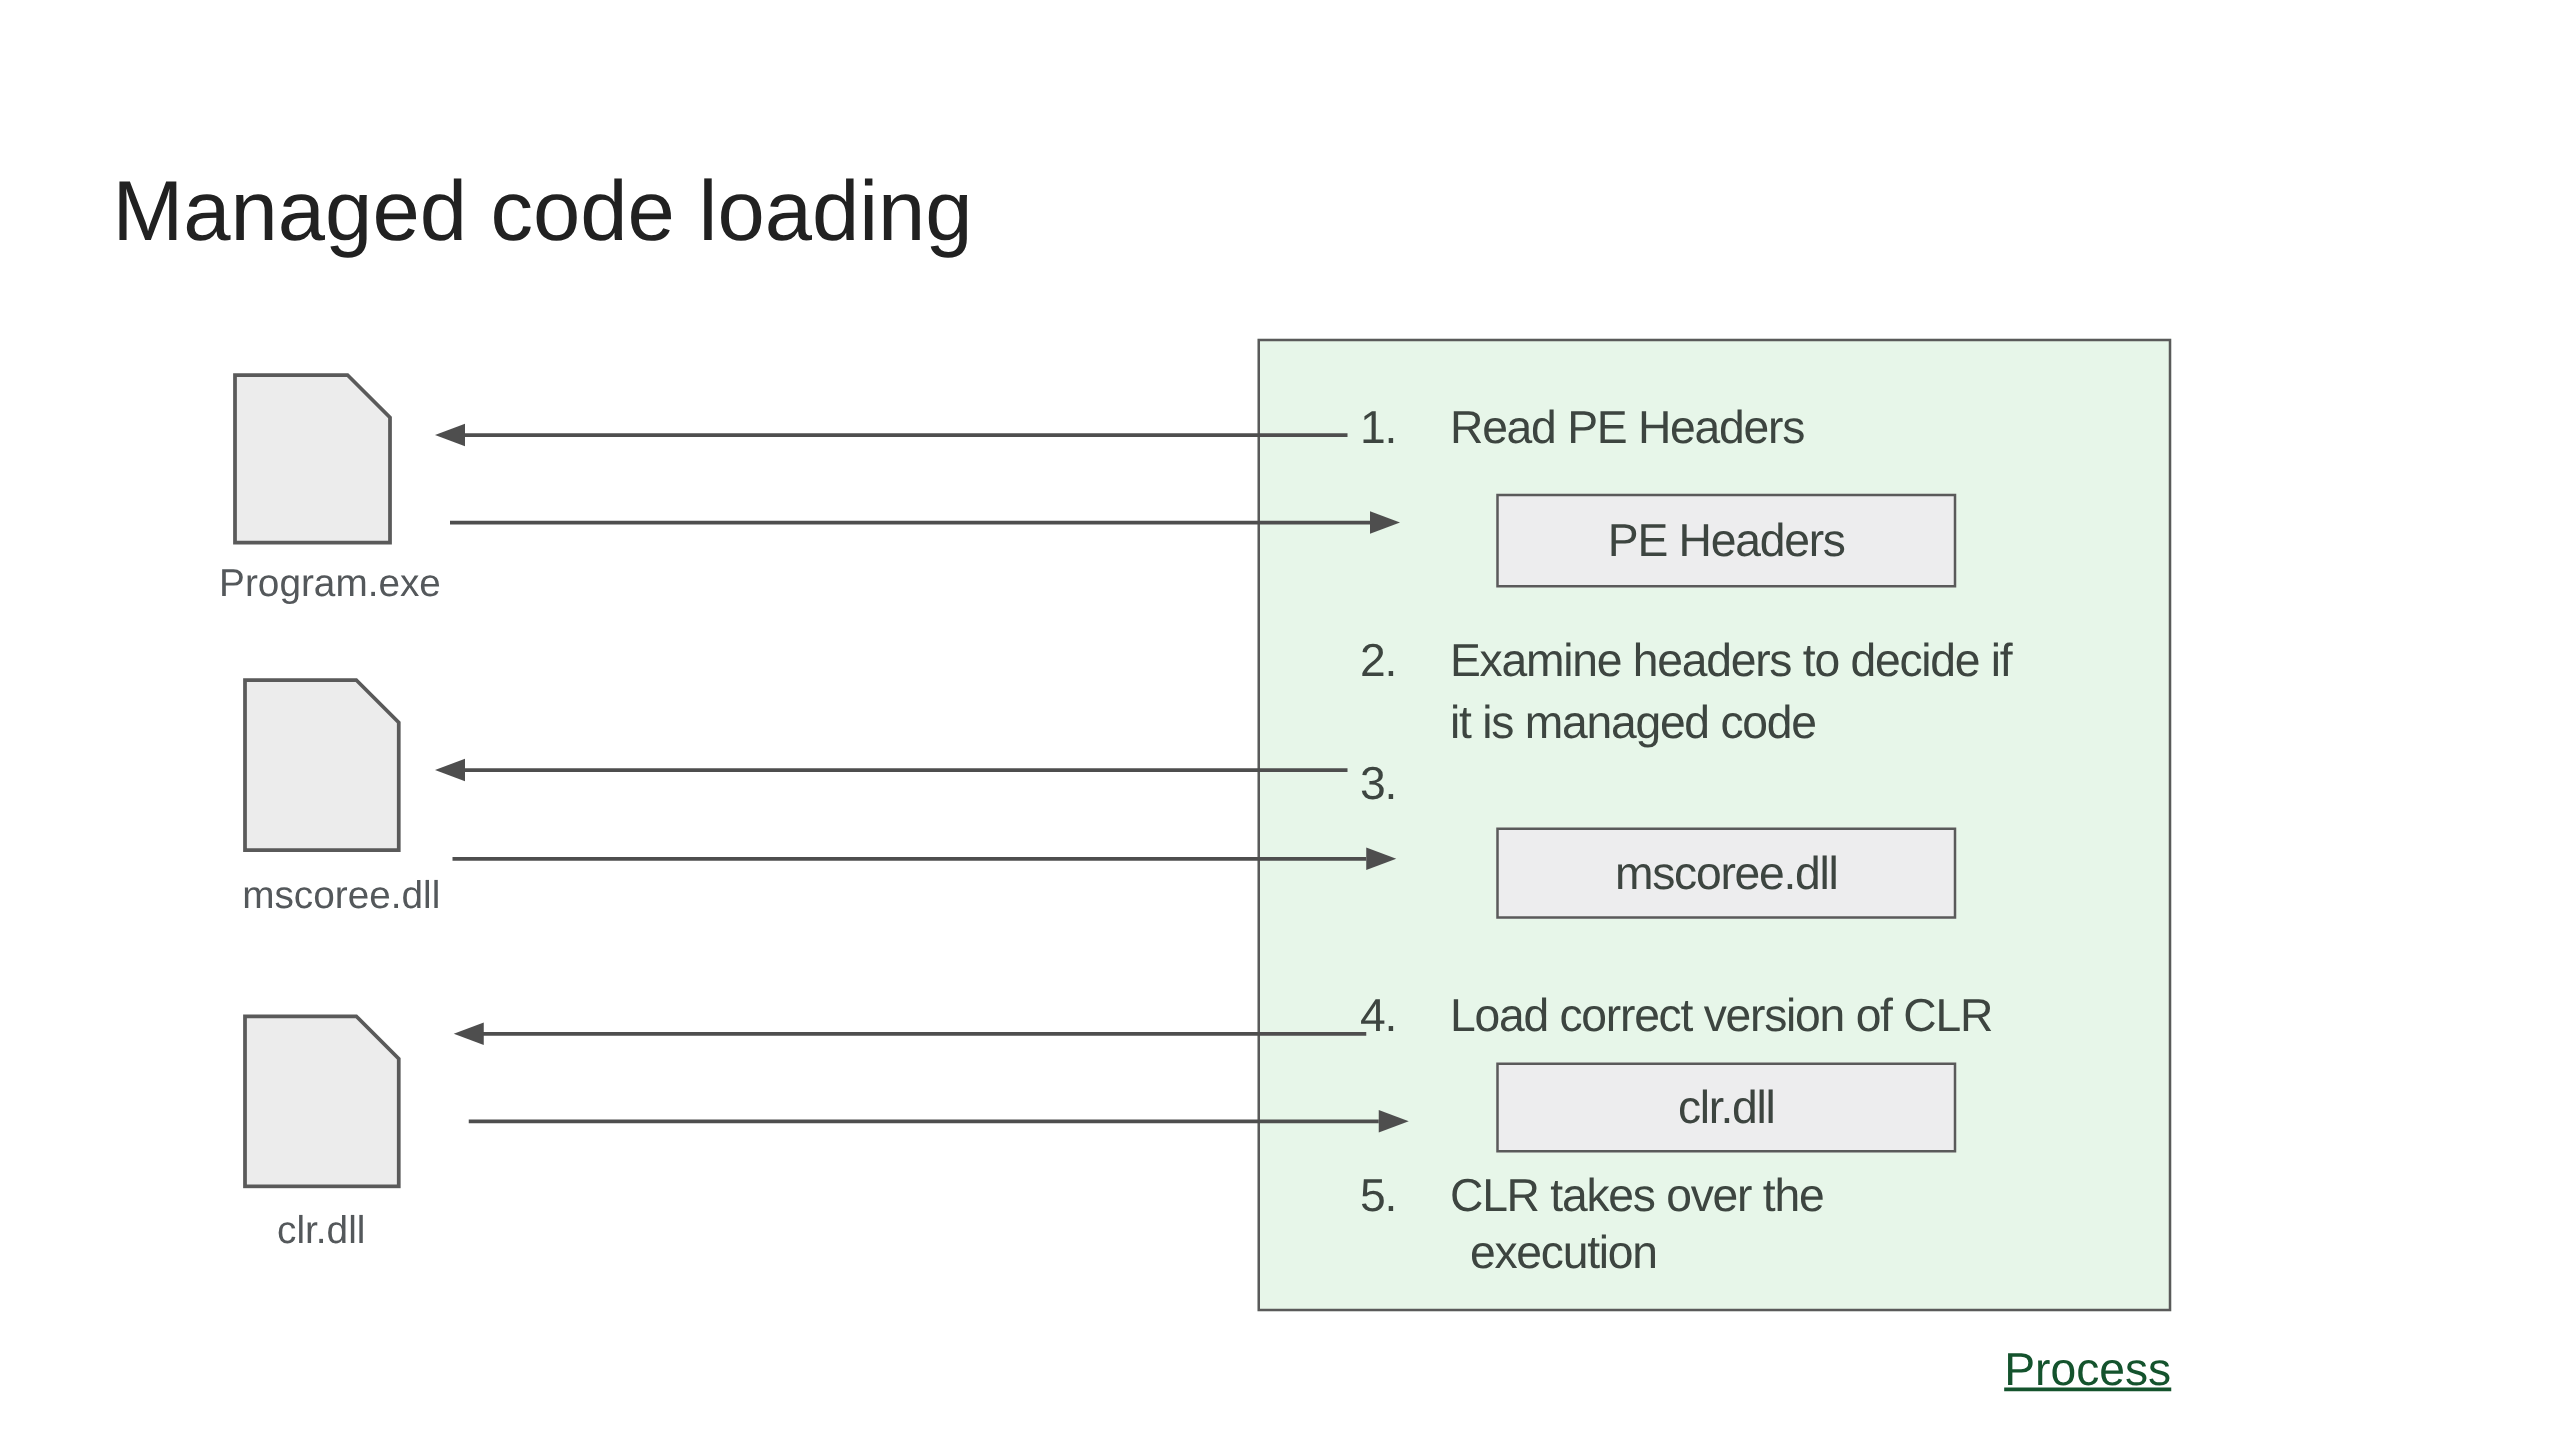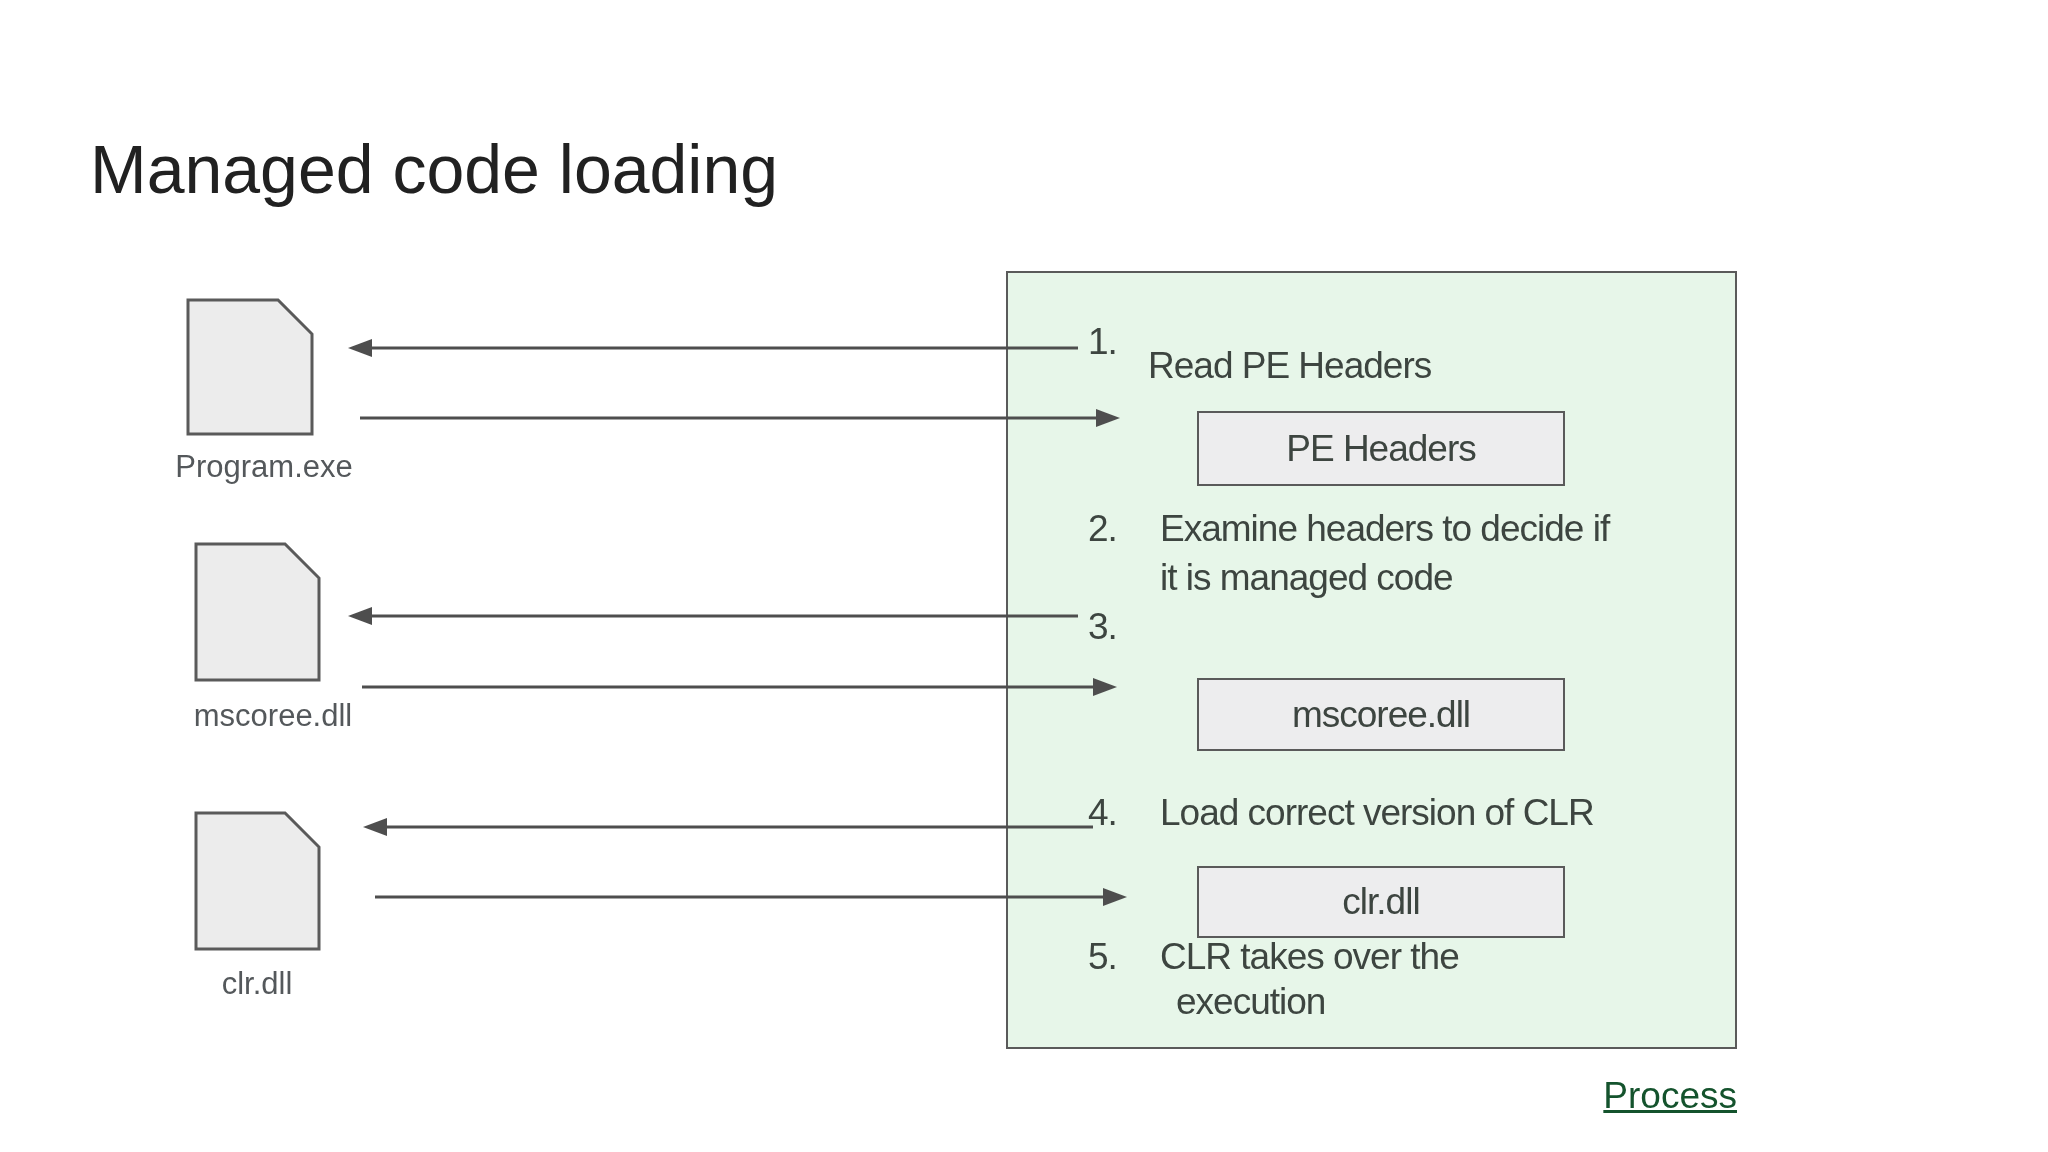--- a/index.html
+++ b/index.html
@@ -30,21 +30,21 @@
     box-sizing:border-box;background:#e7f6e9;border:2px solid #5a5a5a;
   }
   .step-num,.step-line{
     position:absolute;white-space:nowrap;
     font-size:37px;line-height:48px;letter-spacing:-1px;color:#3d4540;
   }
   .inner-box{
     position:absolute;box-sizing:border-box;width:368px;
     background:#ededee;border:2px solid #5a5a5a;
     display:flex;align-items:center;justify-content:center;
-    font-size:37px;letter-spacing:-1px;color:#3d4540;margin-top:16px;
+    font-size:37px;letter-spacing:-1px;color:#3d4540;
   }
   .process-caption{
     position:absolute;left:1006px;top:1072px;width:731px;text-align:right;
     font-size:37px;line-height:48px;color:#14532d;text-decoration:underline;
   }
 
   
   .arrows-layer{position:absolute;left:0;top:0;pointer-events:none;}
   .arrows-layer line{stroke:#4e4e4e;stroke-width:3;}
   .arrows-layer polygon{fill:#4e4e4e;}
@@ -75,21 +75,21 @@
   <div class="file-group">
     <svg class="doc-icon abs" style="left:194px;top:811px;" width="128" height="140">
       <path d="M2,2 H91 L125,36 V138 H2 Z"></path>
     </svg>
     <div class="file-label" style="left:107px;top:969px;">clr.dll</div>
   </div>
 
   <div class="process-box">
 
     <span class="step-num" style="left:80px;top:45px;">1.</span>
-    <span class="step-line" style="left:140px;top:45px;margin-top:24px;">Read PE Headers</span>
+    <span class="step-line" style="left:152px;top:45px;">Read PE Headers</span>
 
     <div class="inner-box" style="left:189px;top:122px;height:75px;">
       <span>PE Headers</span>
     </div>
 
     <span class="step-num" style="left:80px;top:232px;">2.</span>
     <span class="step-line" style="left:152px;top:281px;">it is managed code</span>
     <span class="step-line" style="left:152px;top:232px;">Examine headers to decide if</span>
 
     <span class="step-num" style="left:80px;top:330px;">3.</span>

